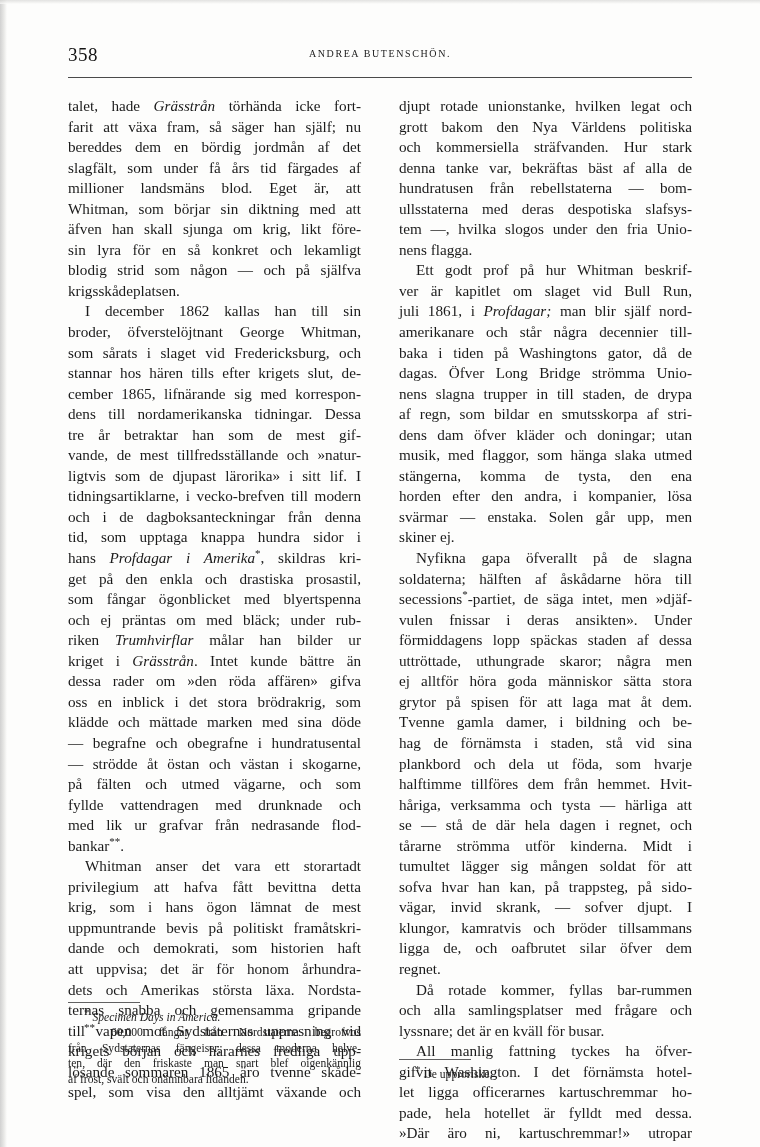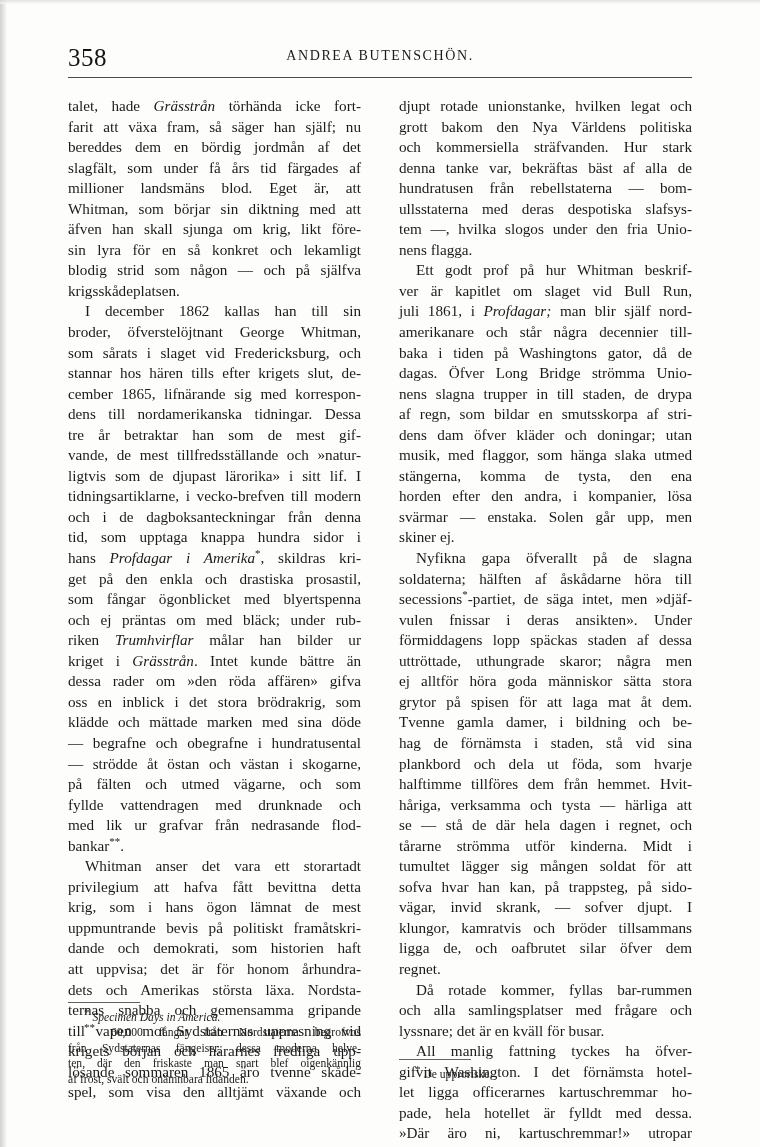--- a/index.html
+++ b/index.html
@@ -41,31 +41,31 @@
     position: absolute;
     left: 68px;
     top: 44px;
     width: 624px;
     height: 30px;
   }
   .folio {
     position: absolute;
     left: 0;
     top: 0;
-    font-size: 25px;
+    font-size: 19px;
     letter-spacing: .5px;
     color: #141414;
   }
   .running-title {
     position: absolute;
     left: 0;
     top: 4px;
     width: 624px;
     text-align: center;
-    font-size: 14px;
+    font-size: 10px;
     letter-spacing: 1.6px;
     color: #1b1b1b;
   }
   .head-rule {
     position: absolute;
     left: 68px;
     top: 77px;
     width: 624px;
     height: 1px;
     background: #2a2a2a;

